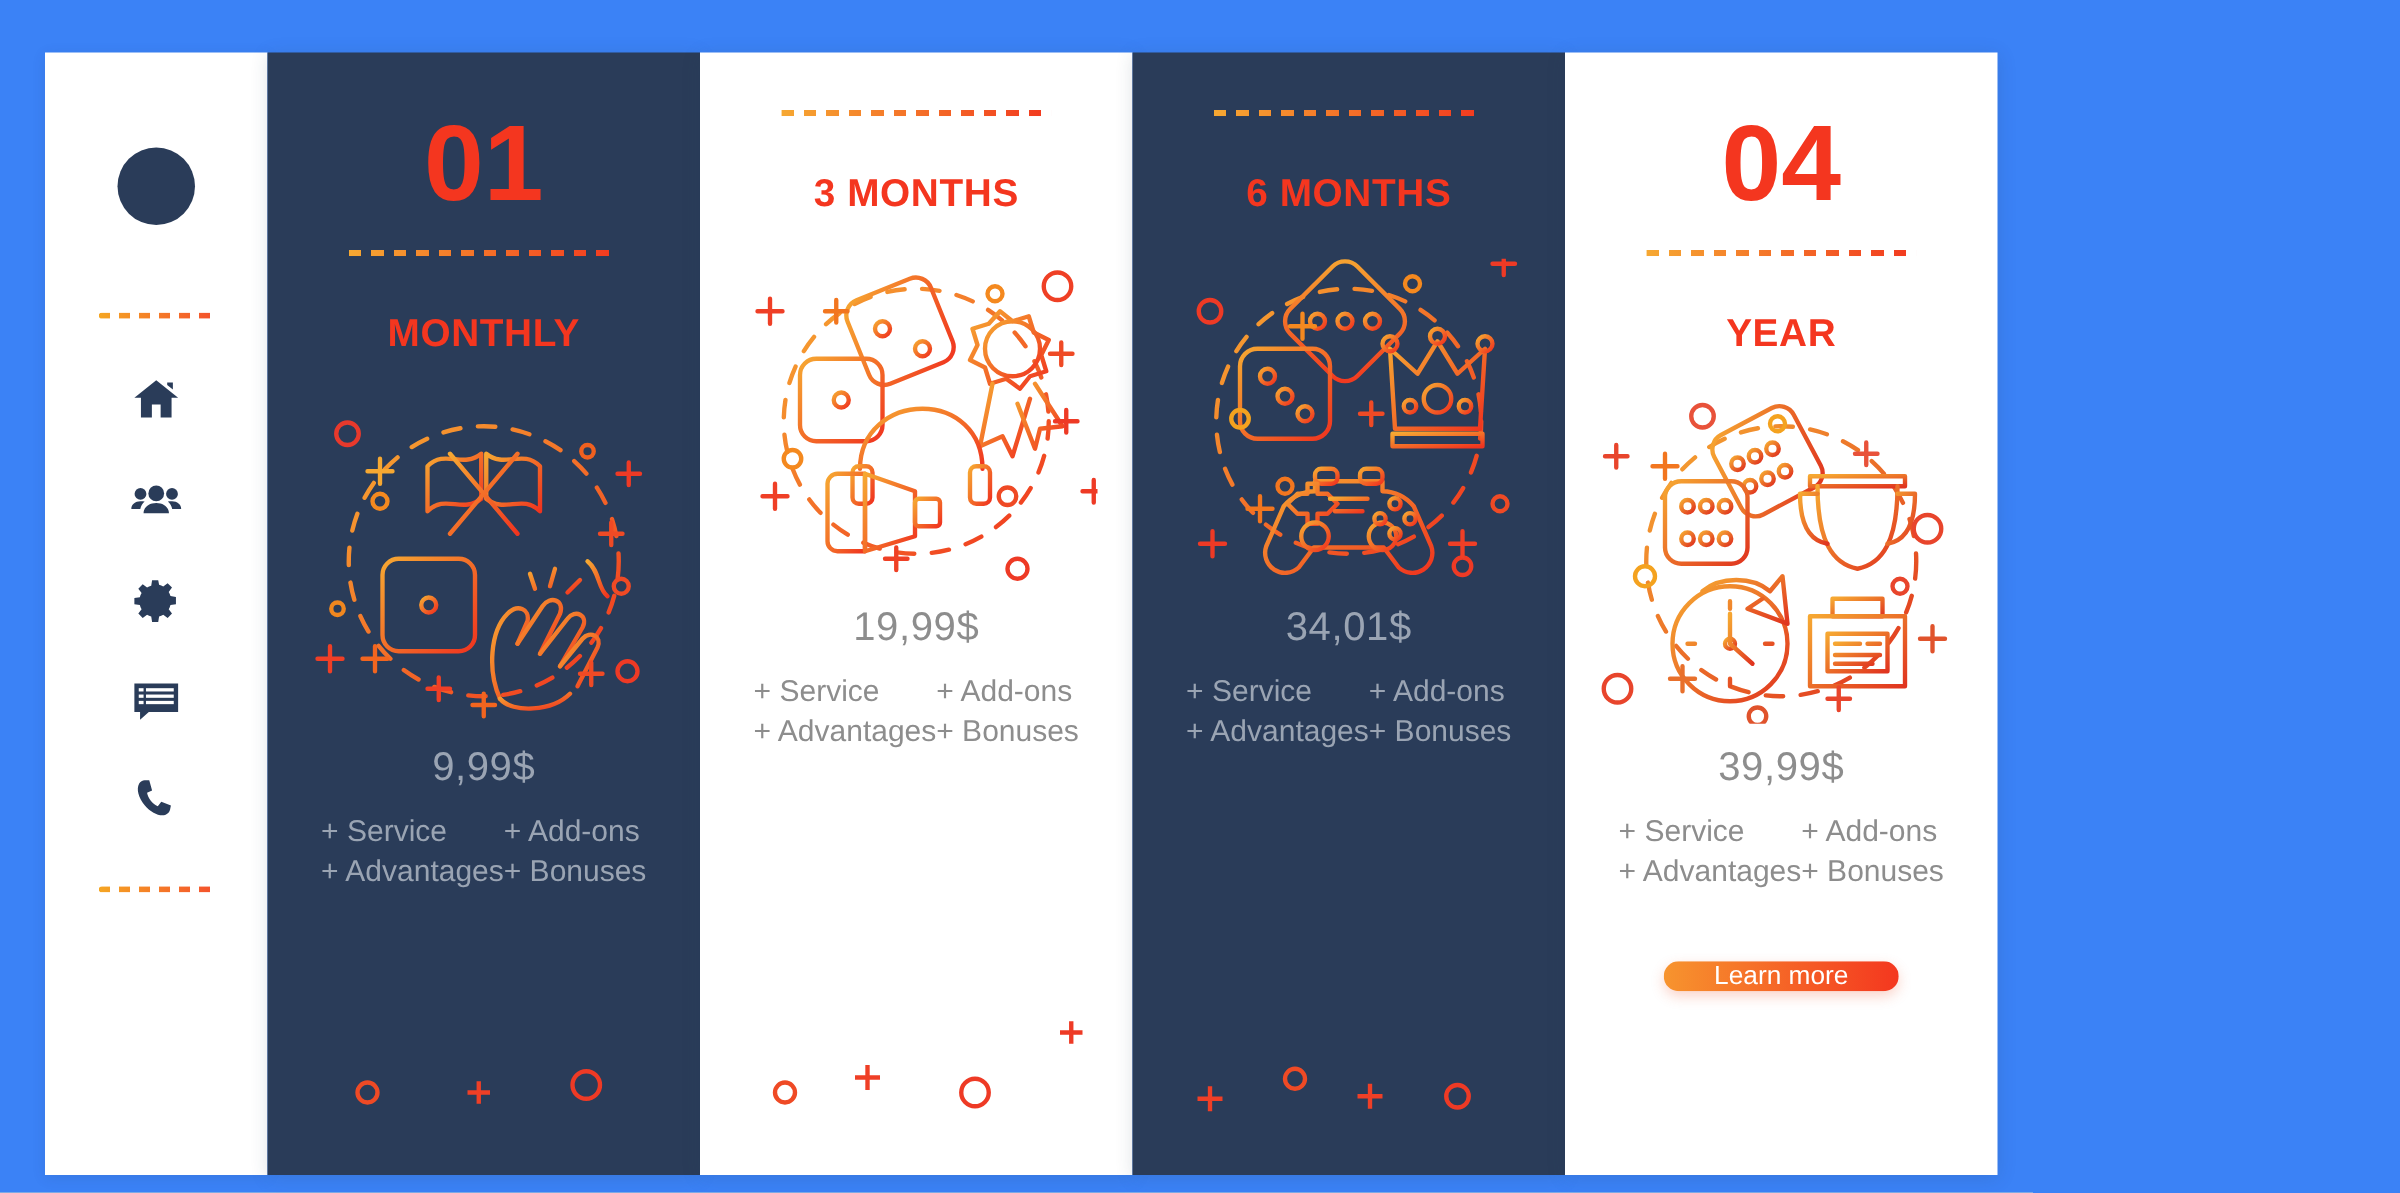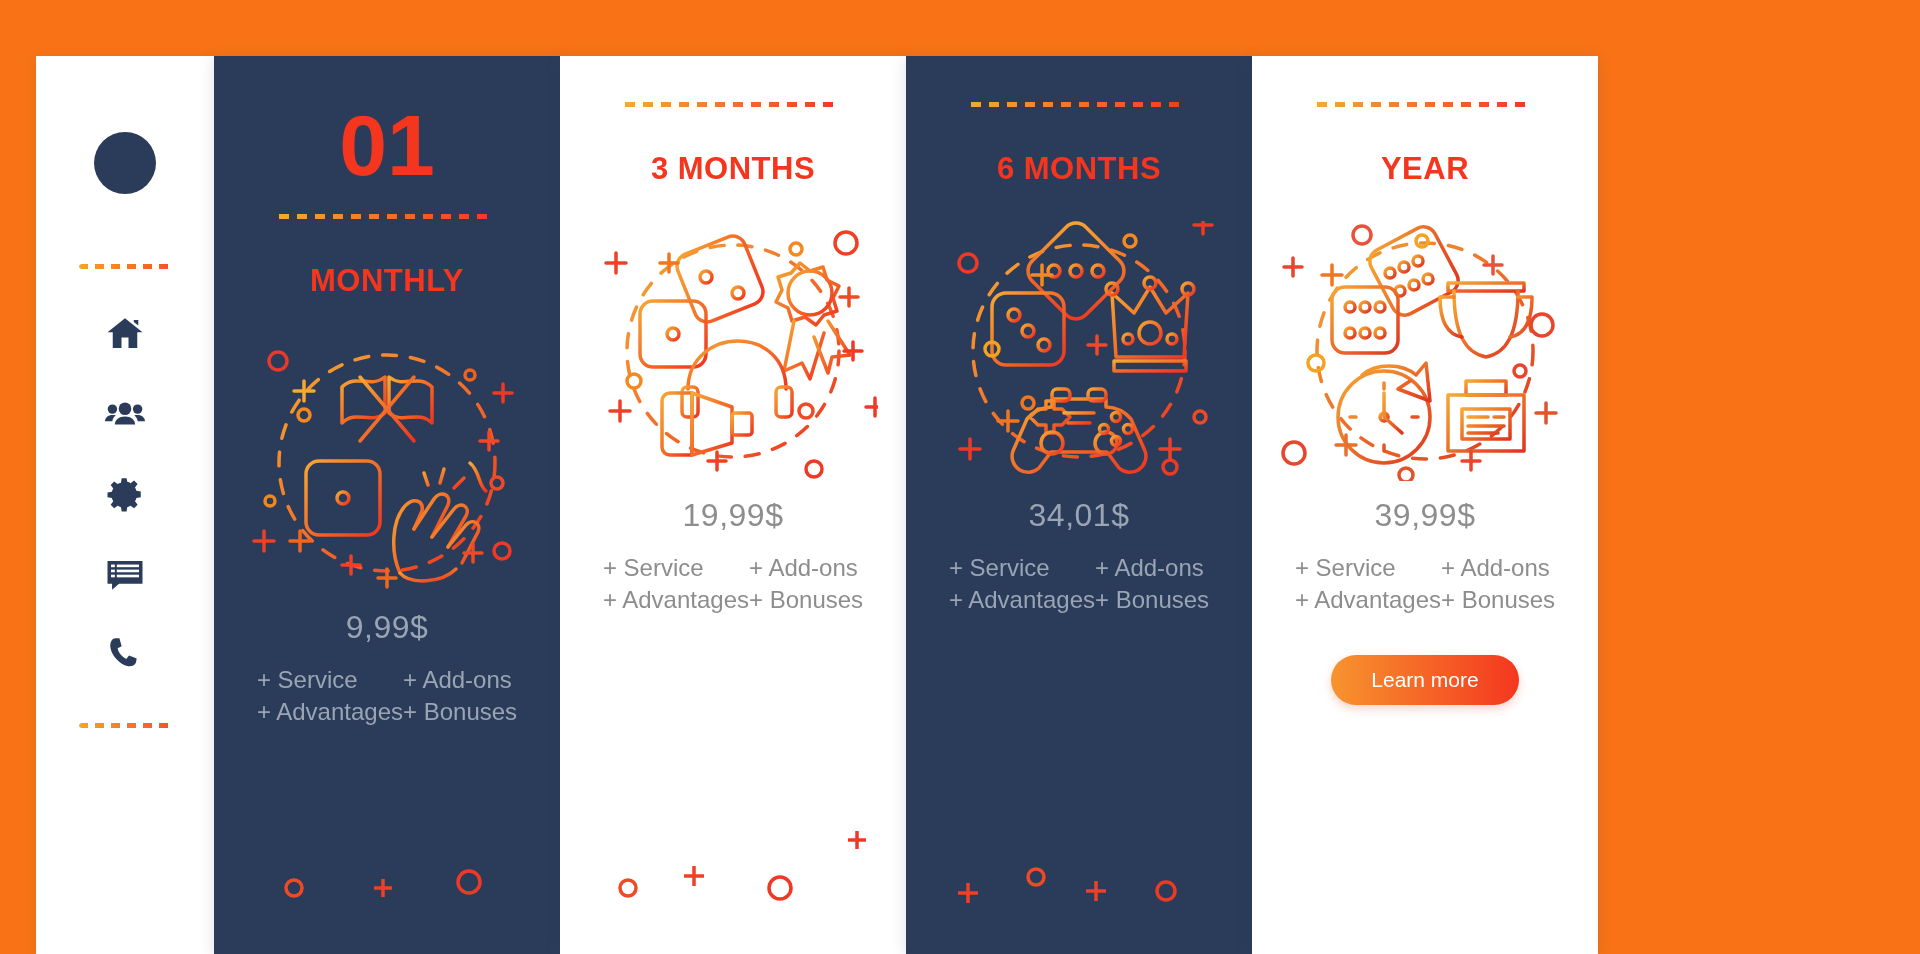--- a/index.html
+++ b/index.html
@@ -9,23 +9,23 @@
     width: 1920px;
     height: 954px;
     overflow: hidden;
     font-family: "Liberation Sans", sans-serif;
   }
 
   .stage {
     position: relative;
     width: 1920px;
     height: 954px;
-    background: #f97316;
-    display: flex;
-    align-items: flex-end;
+    background: #3b82f6;
+    display: flex;
+    align-items: center;
     padding: 28px 0 0 0;
     box-sizing: border-box;
   }
 
   .sidebar {
     width: 178px;
     height: 898px;
     background: #ffffff;
     margin-left: 36px;
     display: flex;
@@ -159,22 +159,22 @@
     display: flex;
     margin-top: 18px;
     font-size: 24px;
     line-height: 1.32;
     color: #9aa4b3;
   }
   .card.light .features { color: #8d8d8d; }
   .feat-col { display: flex; flex-direction: column; }
 
   .cta {
-    margin-top: 40px;
-    padding: 13px 40px;
+    margin-top: 56px;
+    padding: 0 40px;
     border: none;
     border-radius: 26px;
     color: #ffffff;
     font-size: 21px;
     font-family: "Liberation Sans", sans-serif;
     background-image: linear-gradient(to right, #f7942e, #f4371f);
     cursor: pointer;
     box-shadow: 0 4px 10px rgba(240,80,40,0.25);
   }
 
@@ -446,20 +446,21 @@
       </div>
       <svg class="confetti" style="left:30px;top:785px;width:290px;height:90px" viewBox="0 0 290 90" fill="none">
         <path d="M22 52 h20 M32 42 v20" stroke="#ef3f26" stroke-width="3.5"></path>
         <circle cx="100" cy="36" r="8" stroke="#ef4a25" stroke-width="3.5"></circle>
         <path d="M150 50 h20 M160 40 v20" stroke="#ef3f26" stroke-width="3.5"></path>
         <circle cx="230" cy="50" r="9" stroke="#ee3a25" stroke-width="3.5"></circle>
       </svg>
     </div>
 
     <div class="card light">
+      <div class="card-number">04</div>
       <div class="card-rule"></div>
       <div class="card-title">YEAR</div>
       <div class="illo-wrap">
         <svg viewBox="0 0 290 260" fill="none" stroke-linecap="round" stroke-linejoin="round">
           <defs>
             <linearGradient id="g4" x1="0" y1="0" x2="1" y2="1">
               <stop offset="0" stop-color="#f6a832"></stop>
                 <stop offset="1" stop-color="#e0341f"></stop>
             </linearGradient>
           </defs>

